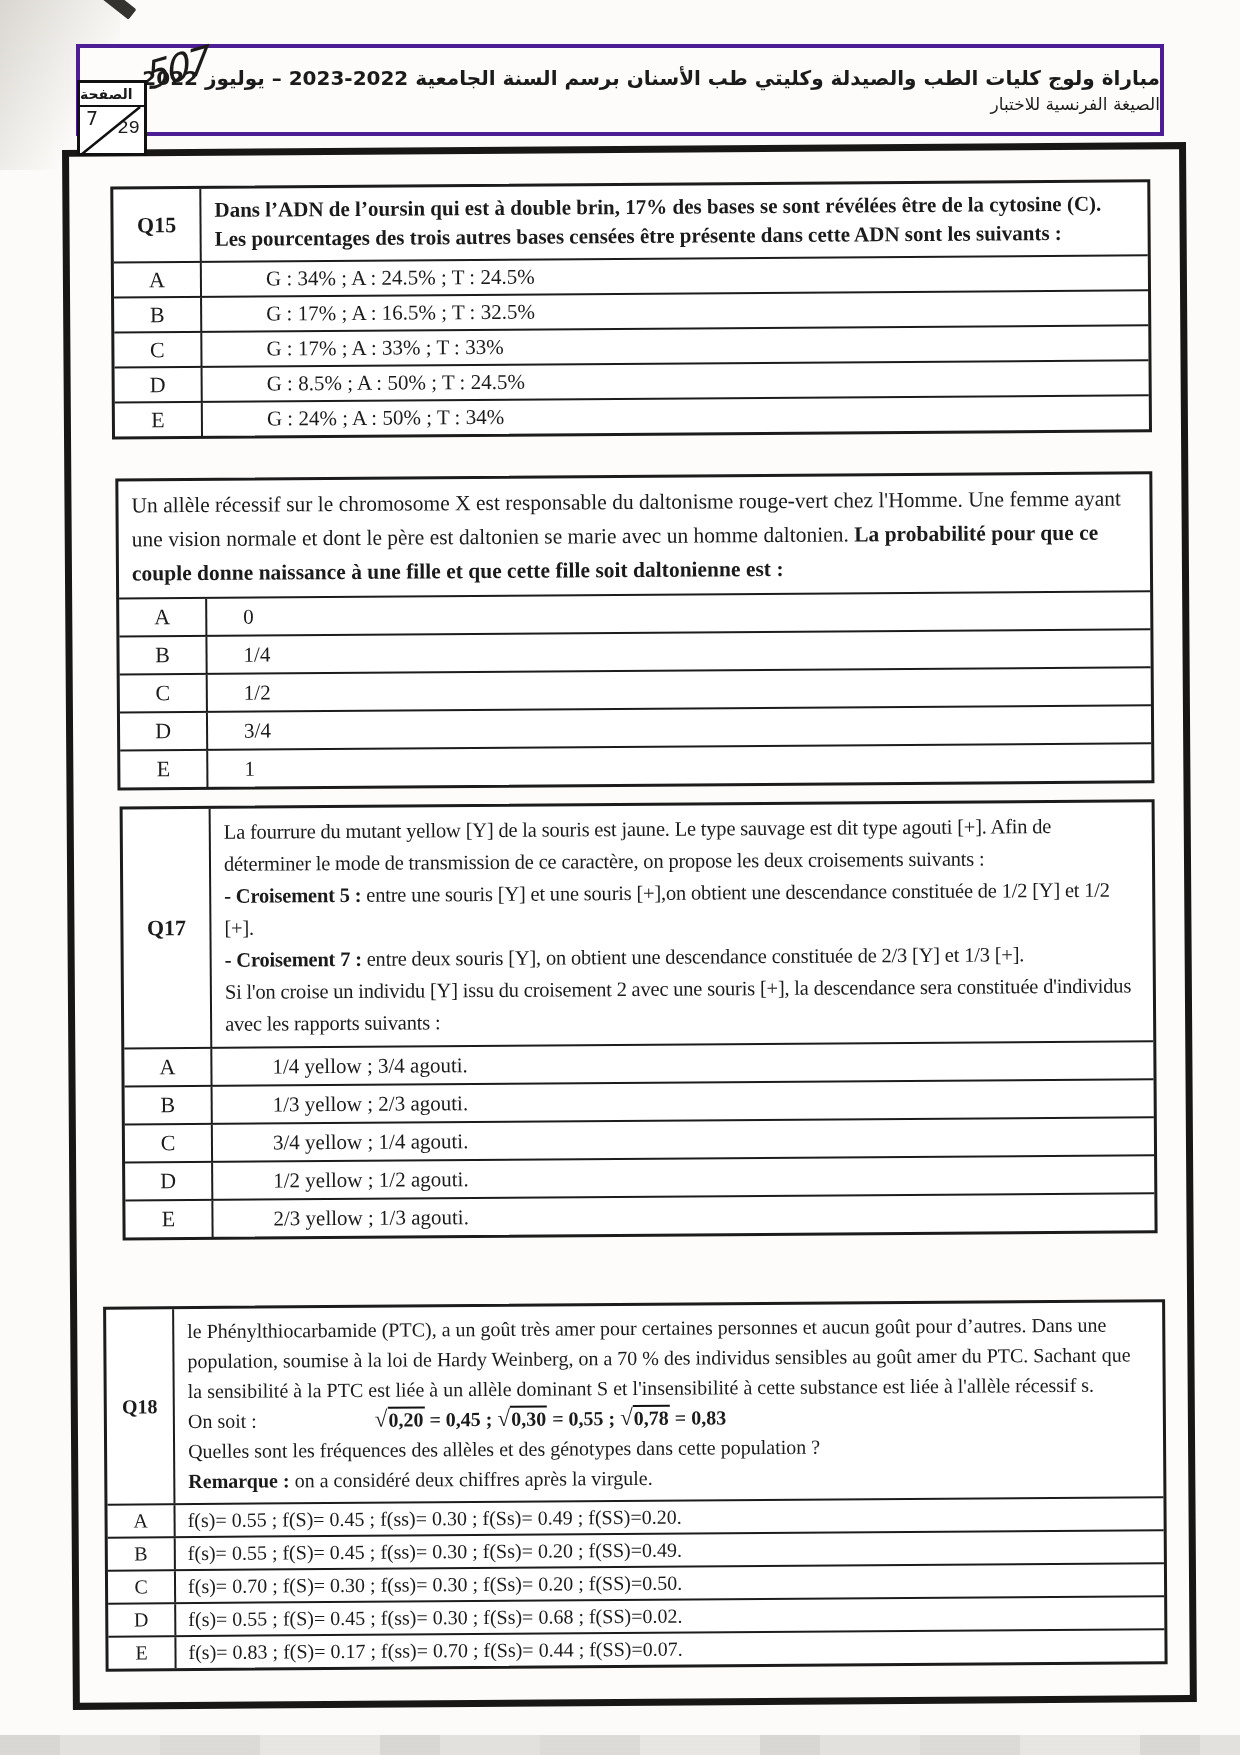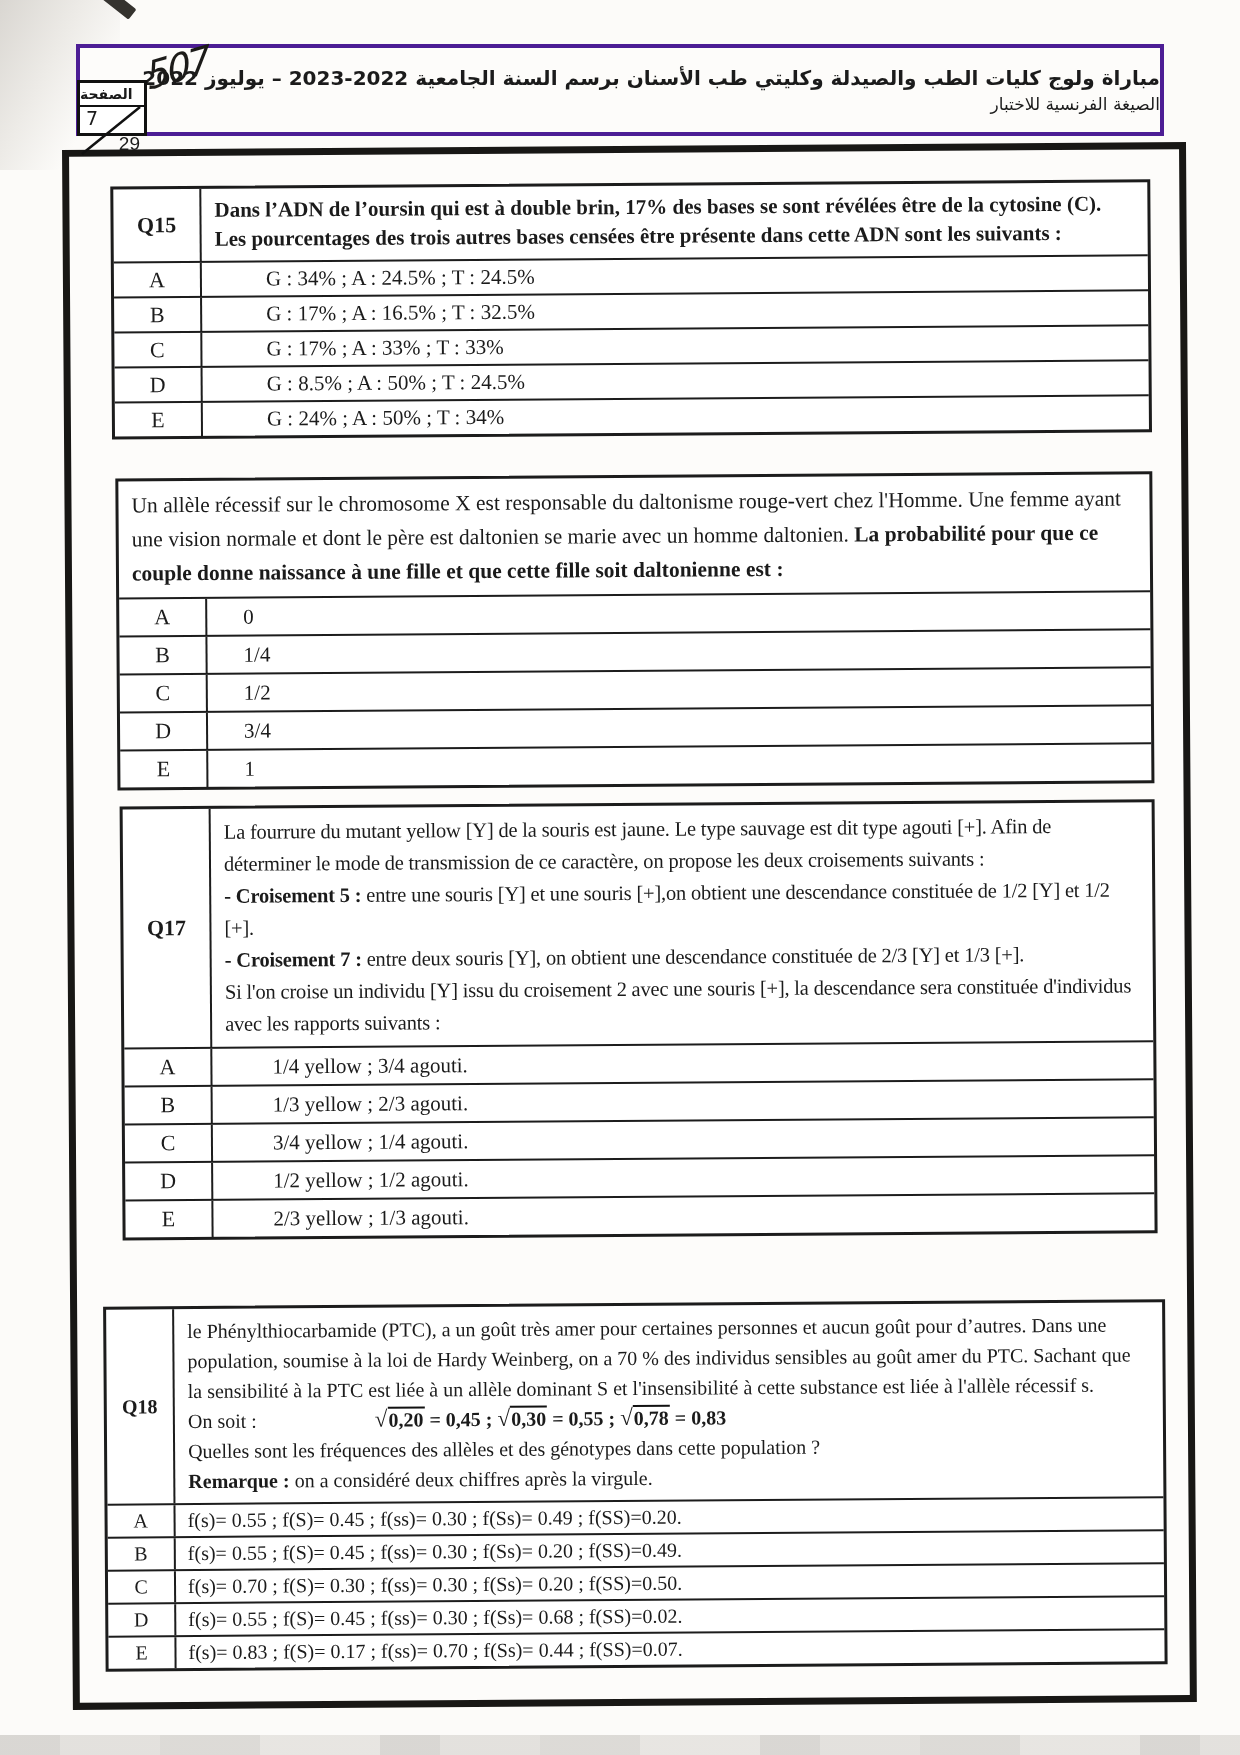--- a/index.html
+++ b/index.html
@@ -39,34 +39,34 @@
   }
   .header-line1{
     direction:rtl;font-family:"DejaVu Sans",sans-serif;font-weight:bold;
     font-size:20px;line-height:28px;white-space:nowrap;
   }
   .header-line2{
     direction:rtl;font-family:"DejaVu Sans",sans-serif;font-weight:normal;
     font-size:17px;line-height:24px;
   }
   .page-box{
-    position:absolute;left:77px;top:80px;width:70px;height:56px;
+    position:absolute;left:77px;top:80px;width:70px;height:76px;
     border:3px solid #111;background:#fff;box-sizing:border-box;z-index:5;
   }
   .page-box .pb-label{
     direction:rtl;font-family:"DejaVu Sans",sans-serif;font-weight:bold;
     font-size:14px;text-align:left;border-bottom:2px solid #111;
     height:22px;line-height:22px;overflow:hidden;padding-right:2px;
   }
   .page-box .pb-body{position:relative;height:48px;}
   .page-box .pb-cur{
     position:absolute;left:6px;top:0;font-size:19px;font-family:"DejaVu Sans",sans-serif;
   }
   .page-box .pb-tot{
-    position:absolute;right:4px;bottom:0;font-size:19px;font-family:Liberation Sans, sans-serif;
+    position:absolute;right:4px;bottom:16px;font-size:19px;font-family:Liberation Mono, monospace;
   }
   .pb-diag{position:absolute;left:0;top:0;width:100%;height:100%;}
   .handwritten{
     position:absolute;left:146px;top:46px;z-index:6;
     font-family:"DejaVu Sans",sans-serif;font-style:italic;
     font-size:38px;letter-spacing:-3px;color:#1c1b19;
     transform:rotate(-16deg) skewX(-9deg);
   }
 
   

